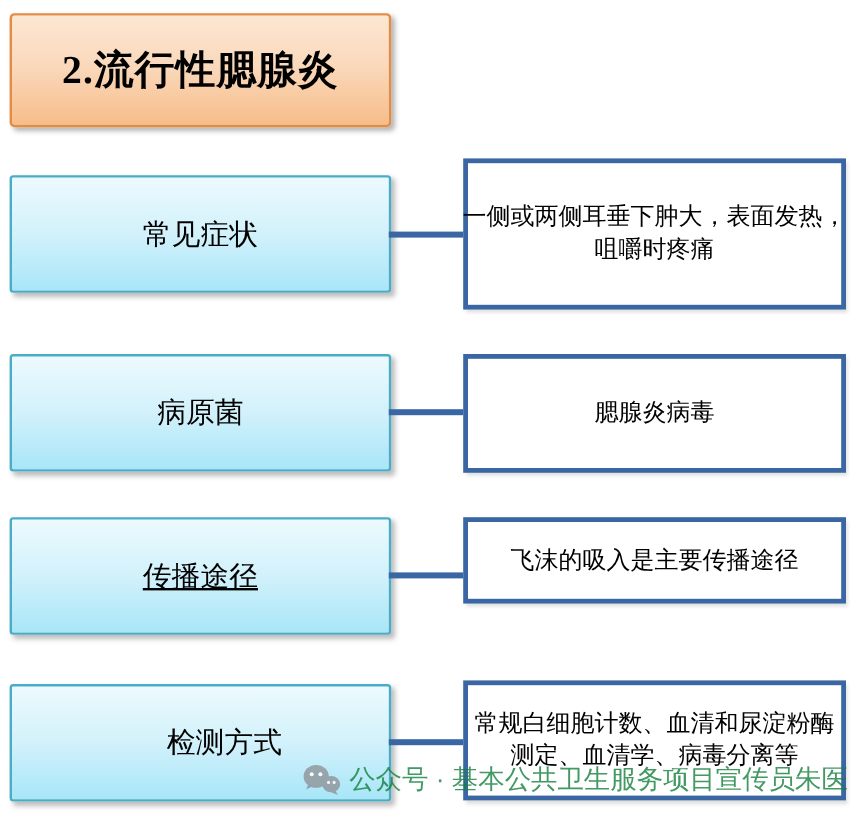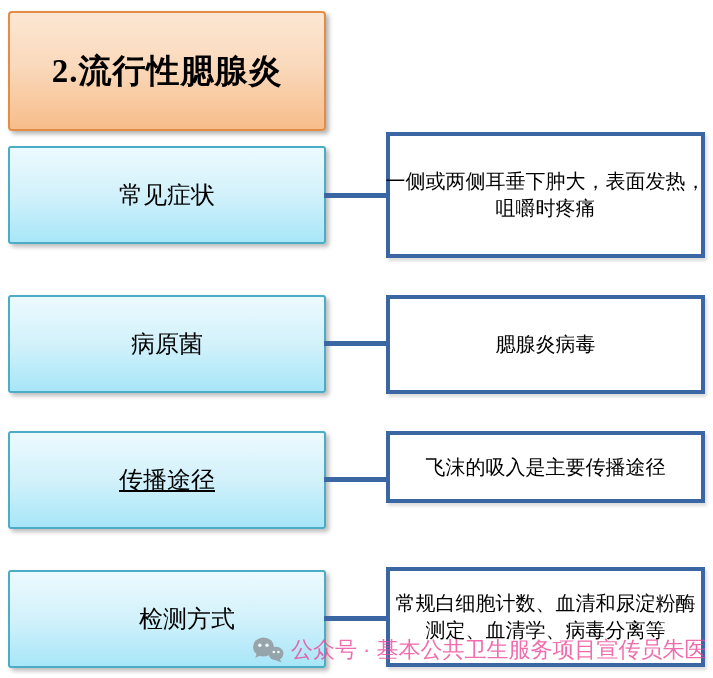--- a/index.html
+++ b/index.html
@@ -11,21 +11,21 @@
     background: #ffffff;
     overflow: hidden;
     font-family: "Liberation Serif", "DejaVu Serif", serif;
     color: #000000;
   }
 
   
   .title-box {
     position: absolute;
     left: 8px; top: 11px;
-    width: 318px; height: 120px;
+    width: 318px; height: 95px;
     border: 2px solid #E28C45;
     border-radius: 4px;
     background: linear-gradient(180deg, #FCE7D3 0%, #FAD9BC 45%, #F7BD8A 100%);
     box-shadow: 3px 3px 4px rgba(90,90,90,0.45);
     display: flex; align-items: center; justify-content: center;
     font-size: 33px; font-weight: bold;
     letter-spacing: 1px;
   }
 
   
@@ -87,21 +87,21 @@
     left: 252px; top: 633px;
     height: 34px;
     display: flex; align-items: center;
     gap: 7px;
     opacity: 0.80;
     z-index: 10;
     white-space: nowrap;
   }
   .watermark-text {
     font-size: 22px;
-    color: #ec4899;
+    color: #15803d;
     font-family: "Liberation Sans", "DejaVu Sans", sans-serif;
   }
   .wechat-icon { display: inline-block; width: 32px; height: 28px; }
 </style>
 </head>
 <body>
 
 <div class="stage">
 
   <div class="title-box">

